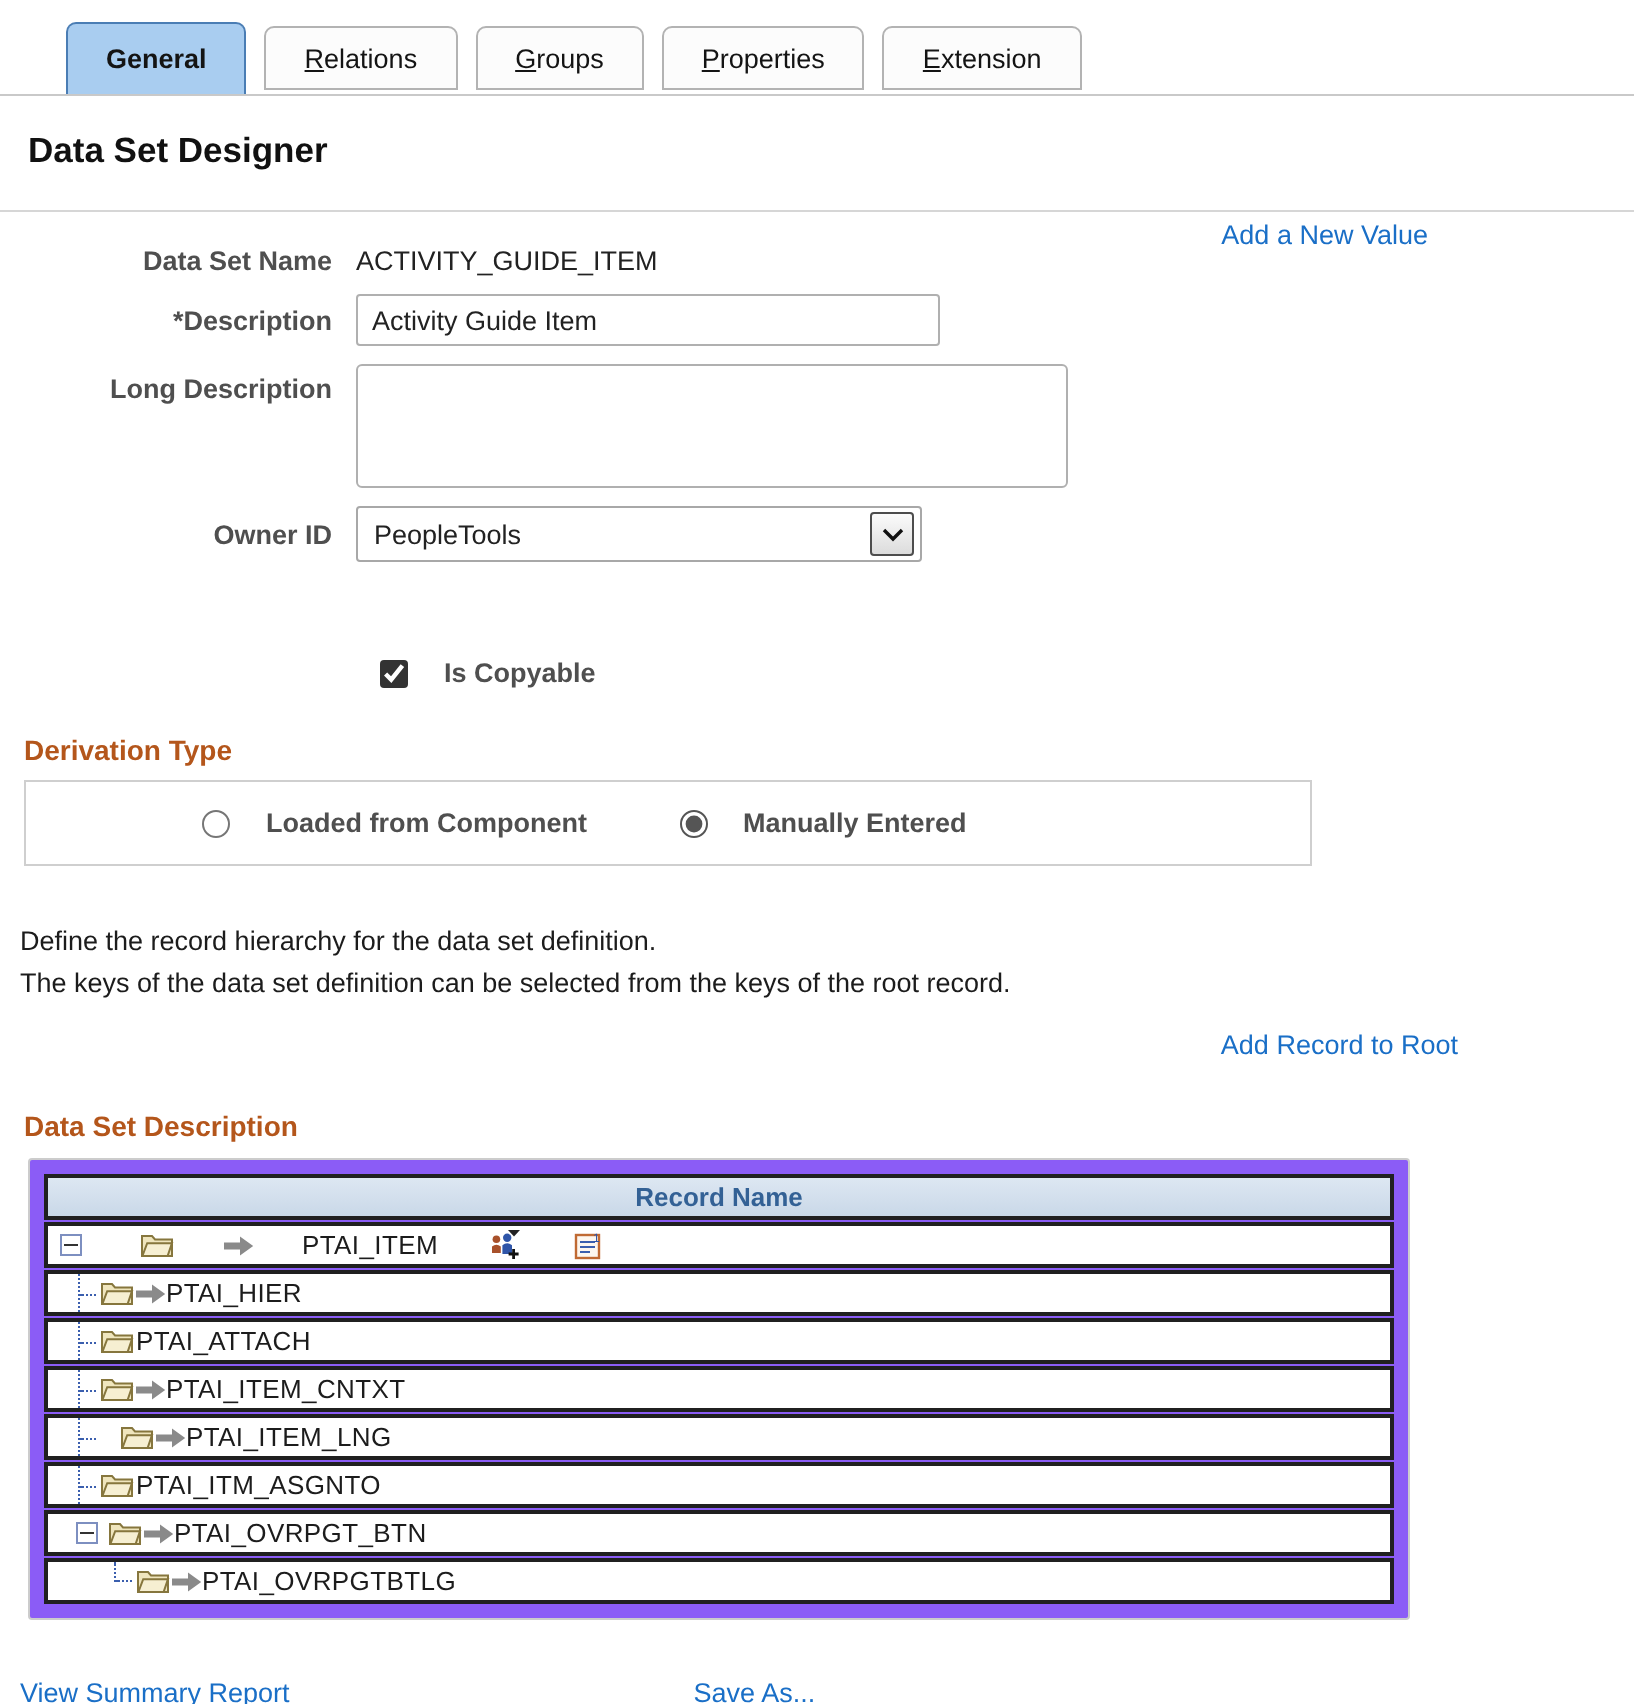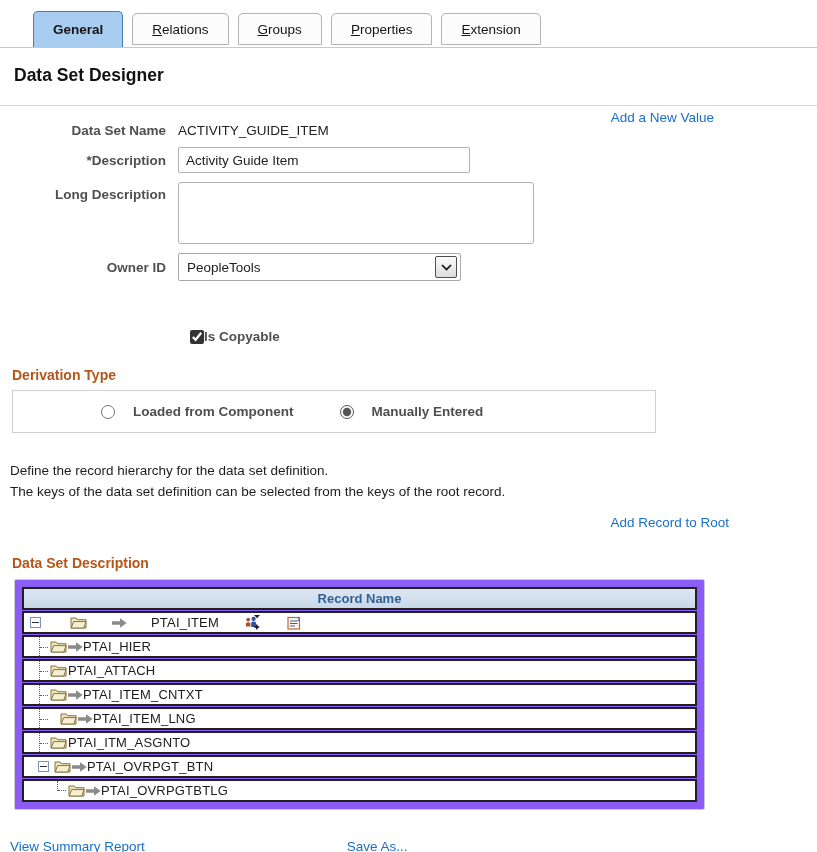--- a/index.html
+++ b/index.html
@@ -58,21 +58,21 @@
     border:1px solid #a8a8a8; border-radius:2px; background:#fff;
     display:flex; align-items:center;
   }
   .select-text { padding-left:8px; color:#222; }
   .select-btn {
     position:absolute; right:3px; top:2px; width:22px; height:22px;
     border:1px solid #4d4d4d; border-radius:2px;
     background:linear-gradient(#fbfbfb,#dcdcdc);
     display:flex; align-items:center; justify-content:center;
   }
-  .chk-row { margin-left:190px; display:flex; align-items:center; gap:0; margin-bottom:4px;margin-top:48px; }
+  .chk-row { margin-left:190px; display:flex; align-items:center; gap:18px; margin-bottom:4px;margin-top:48px; }
   .chk-row input { width:14px; height:14px; accent-color:#333; margin:0; }
   .chk-row label { font-weight:bold; color:#4f4f4f; }
   
   .sec-heading { margin:23px 0 7px 12px; font-size:14px; font-weight:bold; color:#b4561b; }
   .group-box {
     margin-left:12px; width:644px; height:43px;
     border:1px solid #cfcfcf; display:flex; align-items:center;
   }
   .radio-item { display:flex; align-items:center; gap:18px; font-weight:bold; color:#4f4f4f; }
   .radio-item input { width:14px; height:14px; accent-color:#555; margin:0; }

